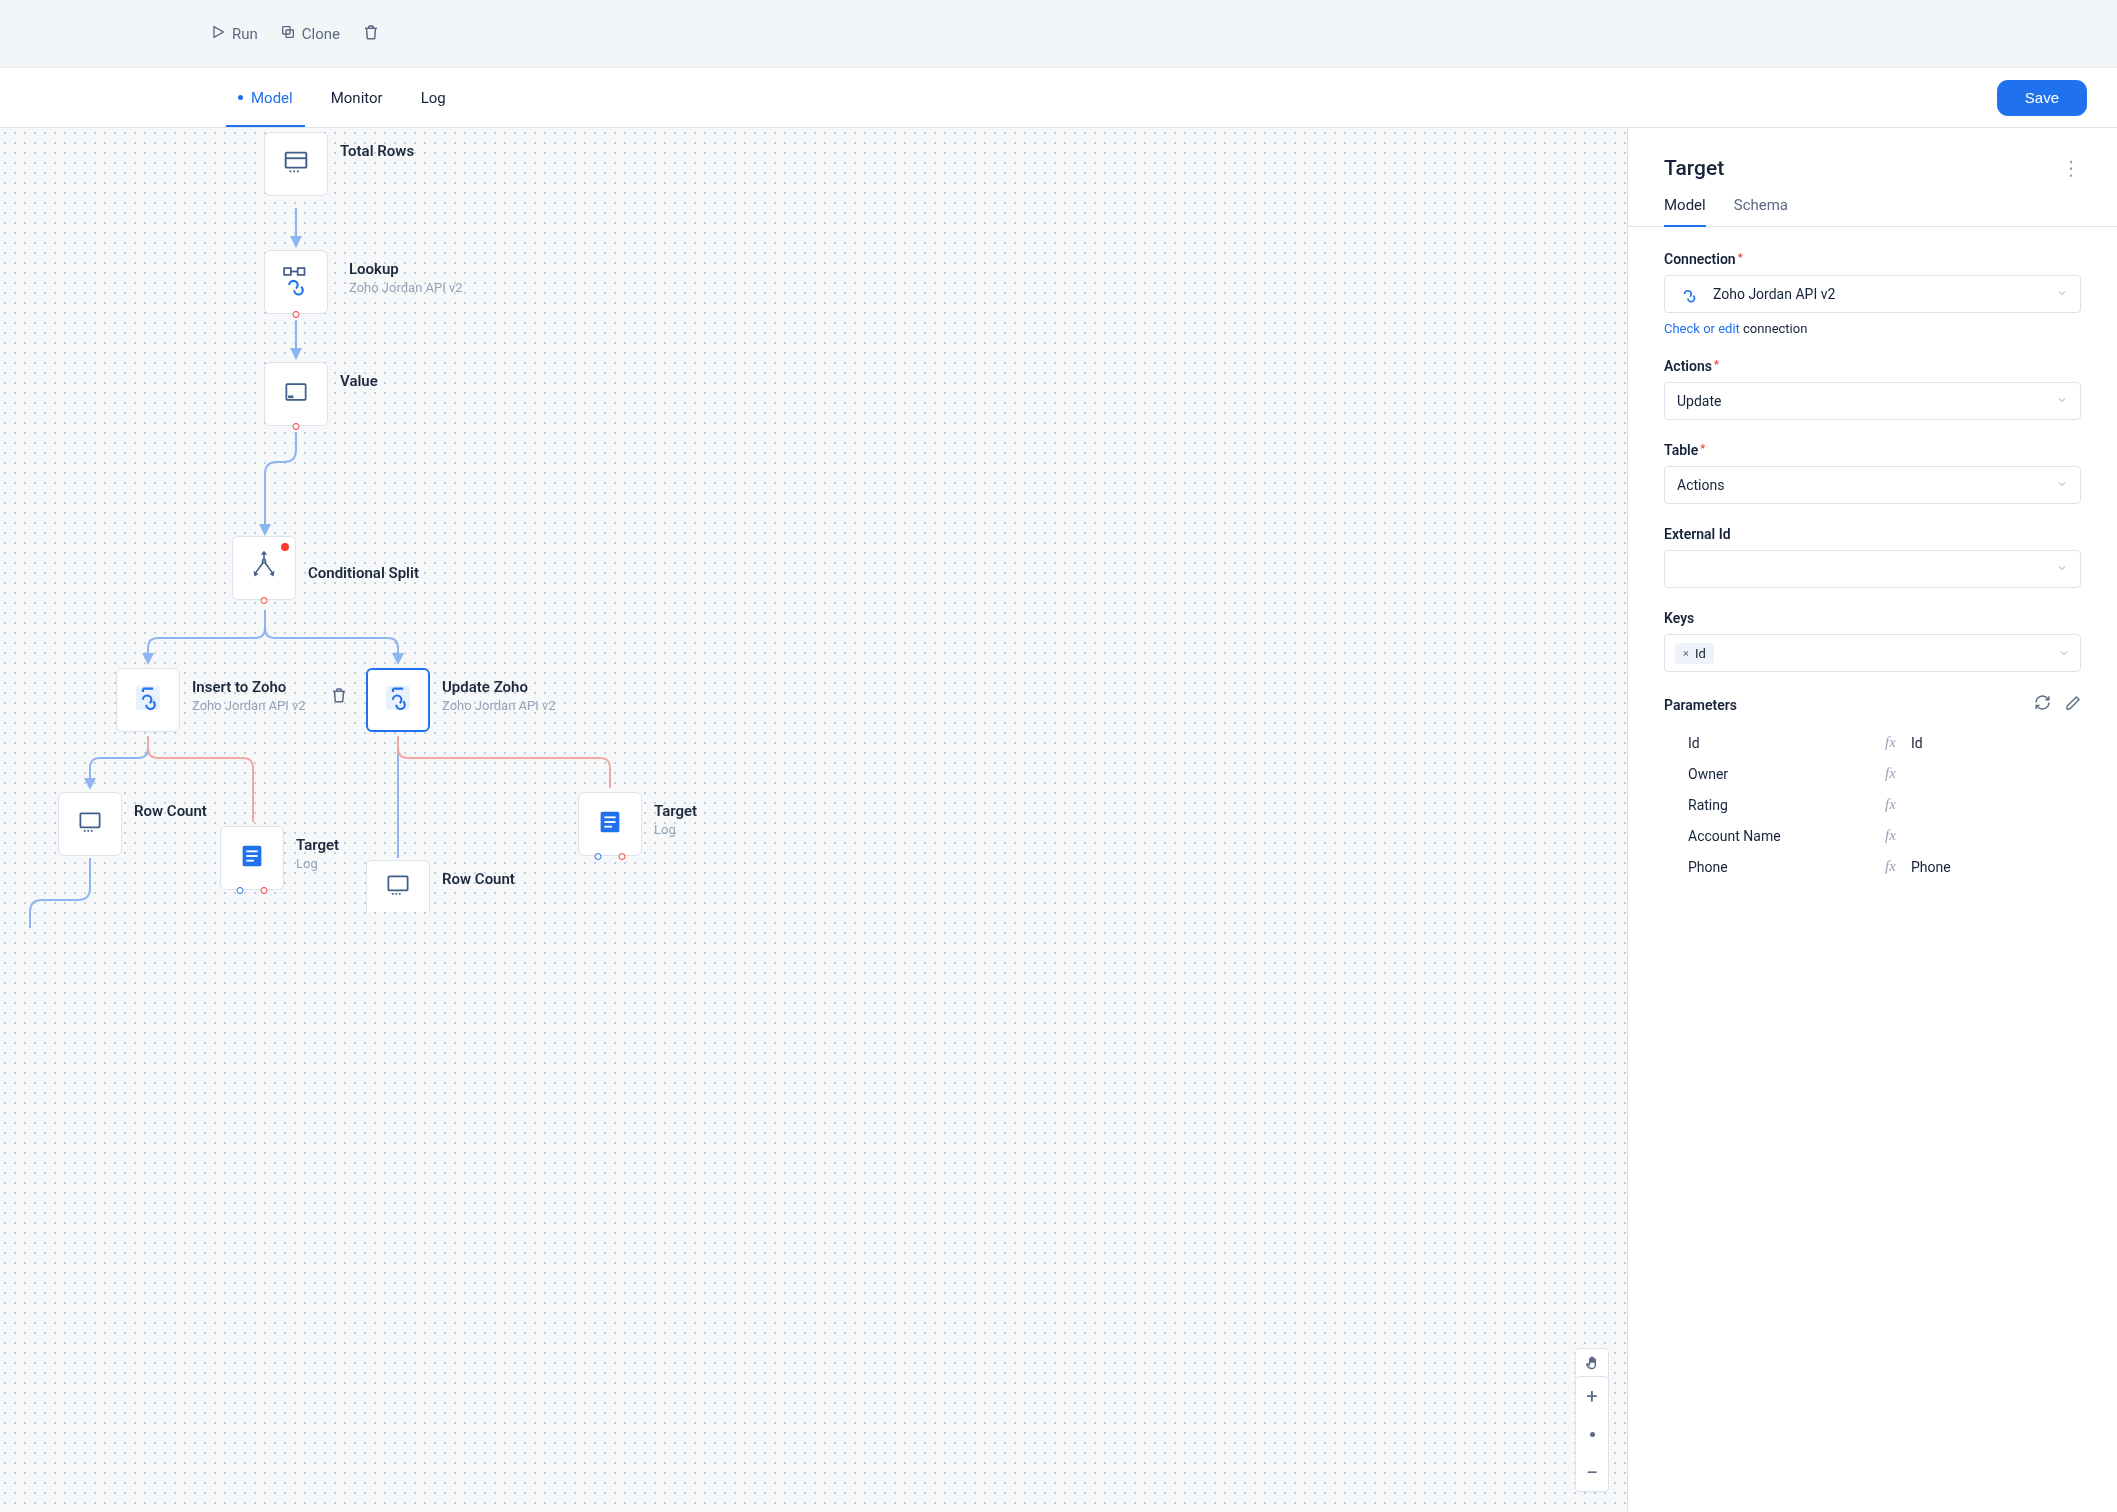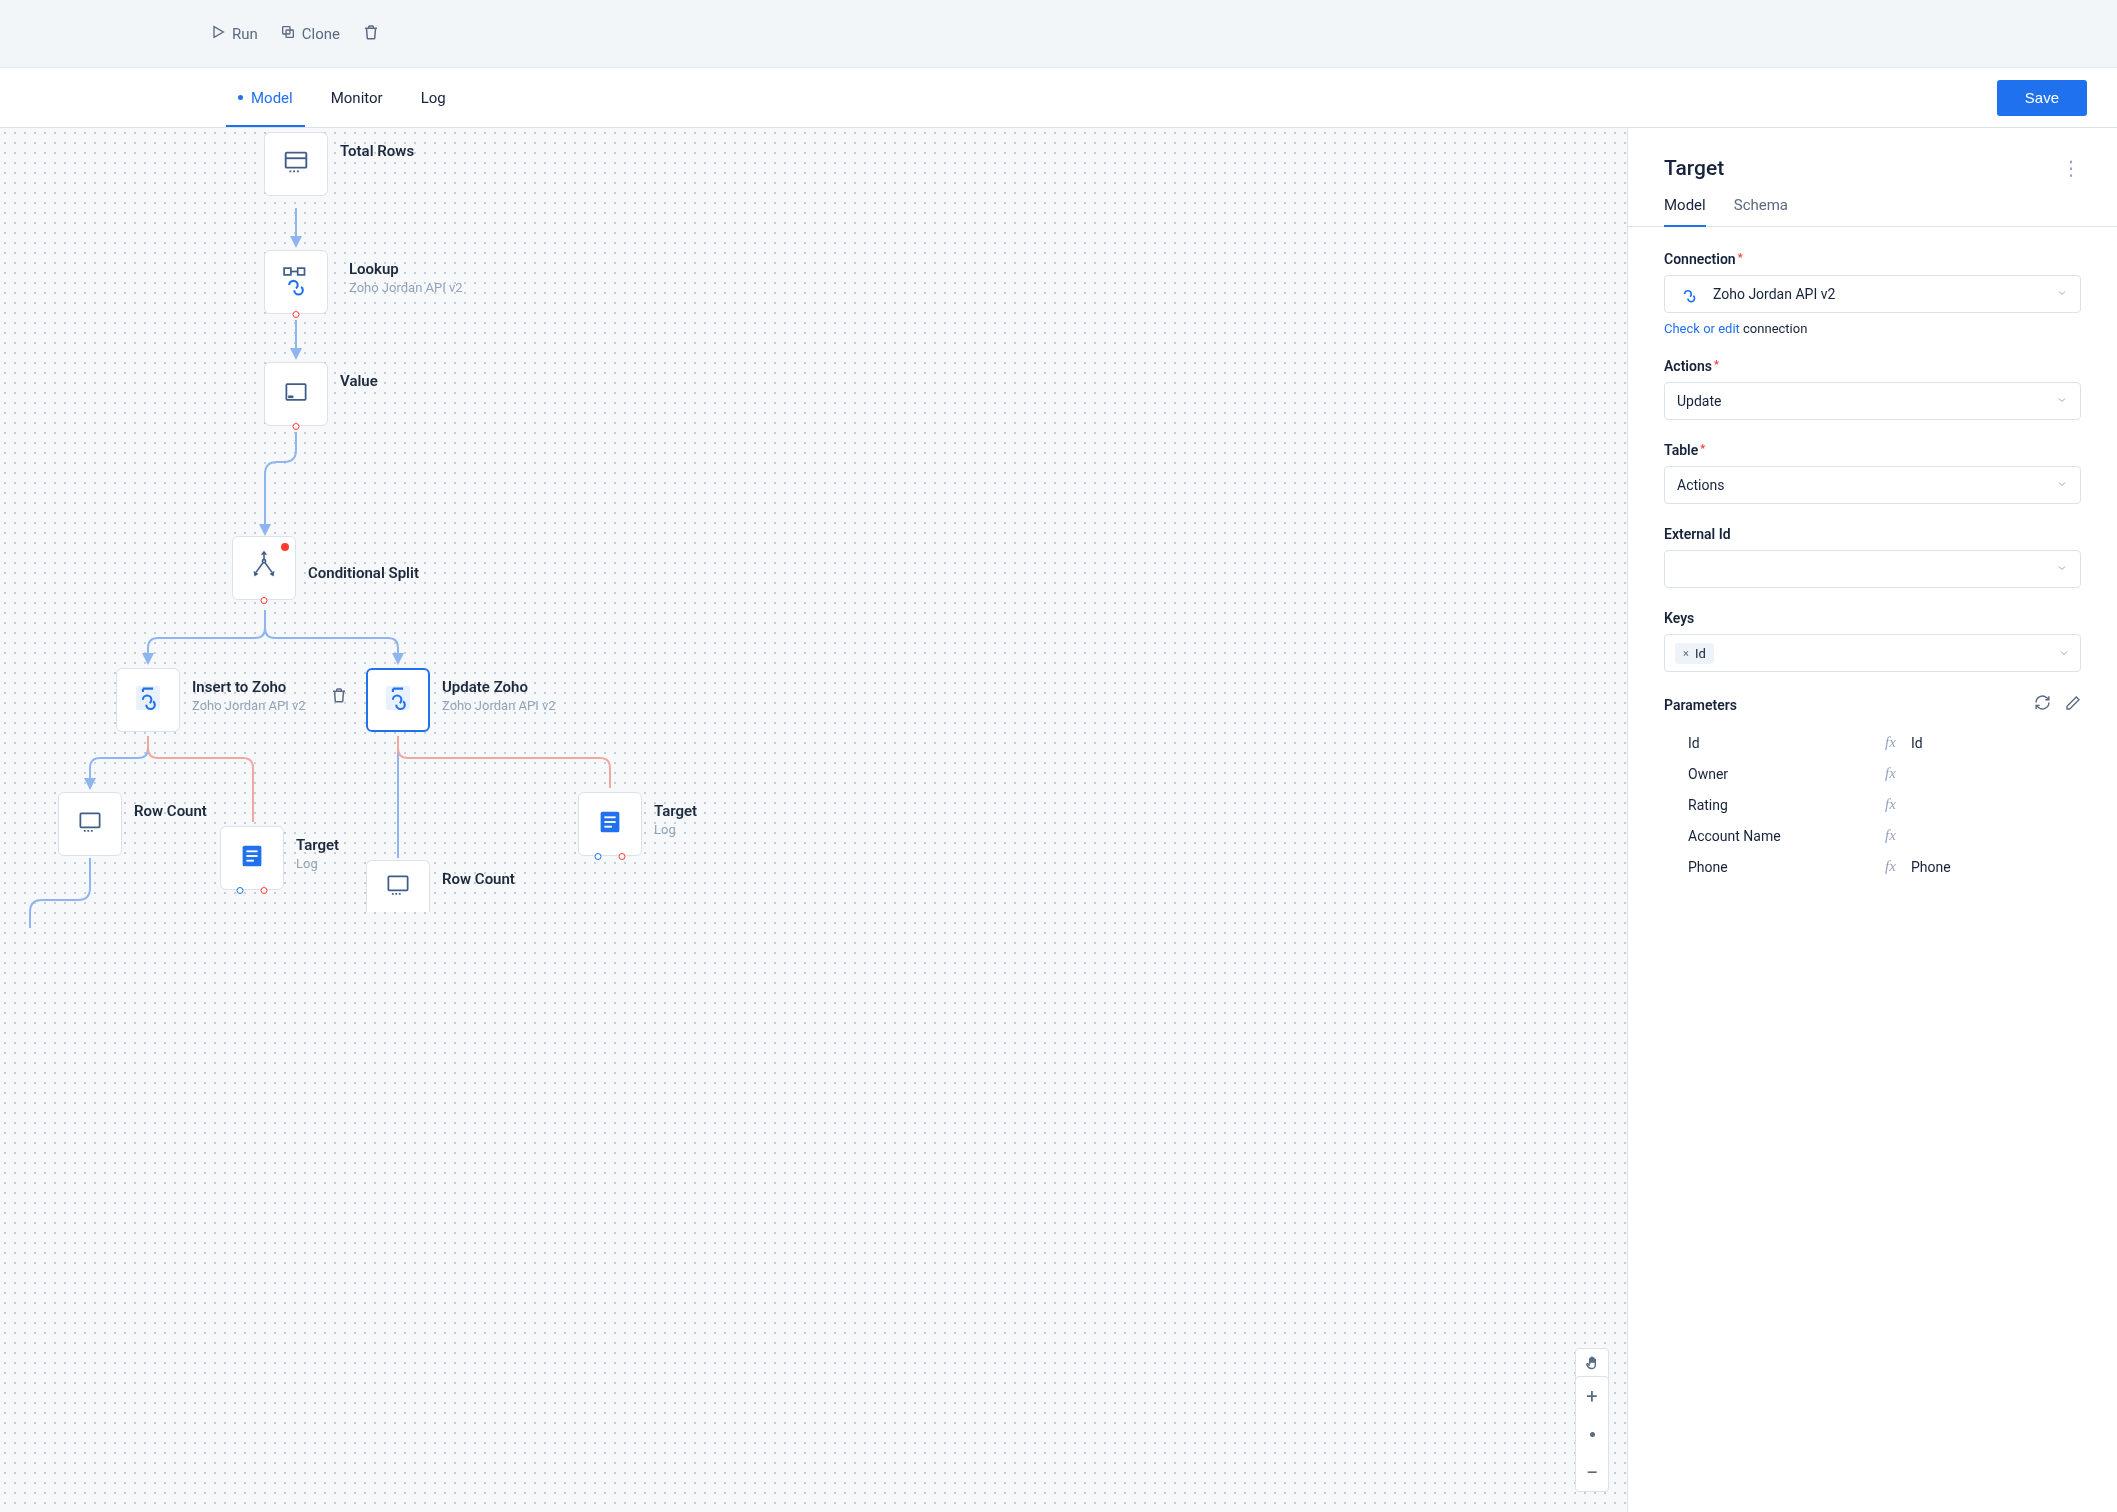--- a/index.html
+++ b/index.html
@@ -36,21 +36,21 @@
     display:flex;
     align-items:center;
     padding: 0 30px 0 234px;
     border-bottom: 1px solid var(--border);
     position:relative;
   }
   .tabbar .tab { font-size:15px; color: var(--text); padding: 0 4px; height:100%; display:flex; align-items:center; margin-right:30px; cursor:pointer; position:relative; }
   .tabbar .tab.active { color: var(--blue); }
   .tabbar .tab.active::after { content:""; position:absolute; bottom:0; left:-8px; right:-8px; height:2px; background:var(--blue); }
   .tabbar .tab .dot { width:5px; height:5px; border-radius:50%; background:var(--blue); margin-right:8px; }
-  .save-btn { margin-left:auto; background:var(--blue); color:#fff; border:none; border-radius:3px; height:36px; padding:0 28px; font-size:15px; cursor:pointer; }
+  .save-btn { margin-left:auto; background:var(--blue); color:#fff; border:none; border-radius:11px; height:36px; padding:0 28px; font-size:15px; cursor:pointer; }
   
   .main { display:flex; height: calc(100% - 128px); }
   
   .canvas {
     flex:1;
     position:relative;
     overflow:hidden;
     background-color:#f6f8fa;
     background-image: radial-gradient(circle, #c3ced9 1px, transparent 1px);
     background-size: 10px 10px;

